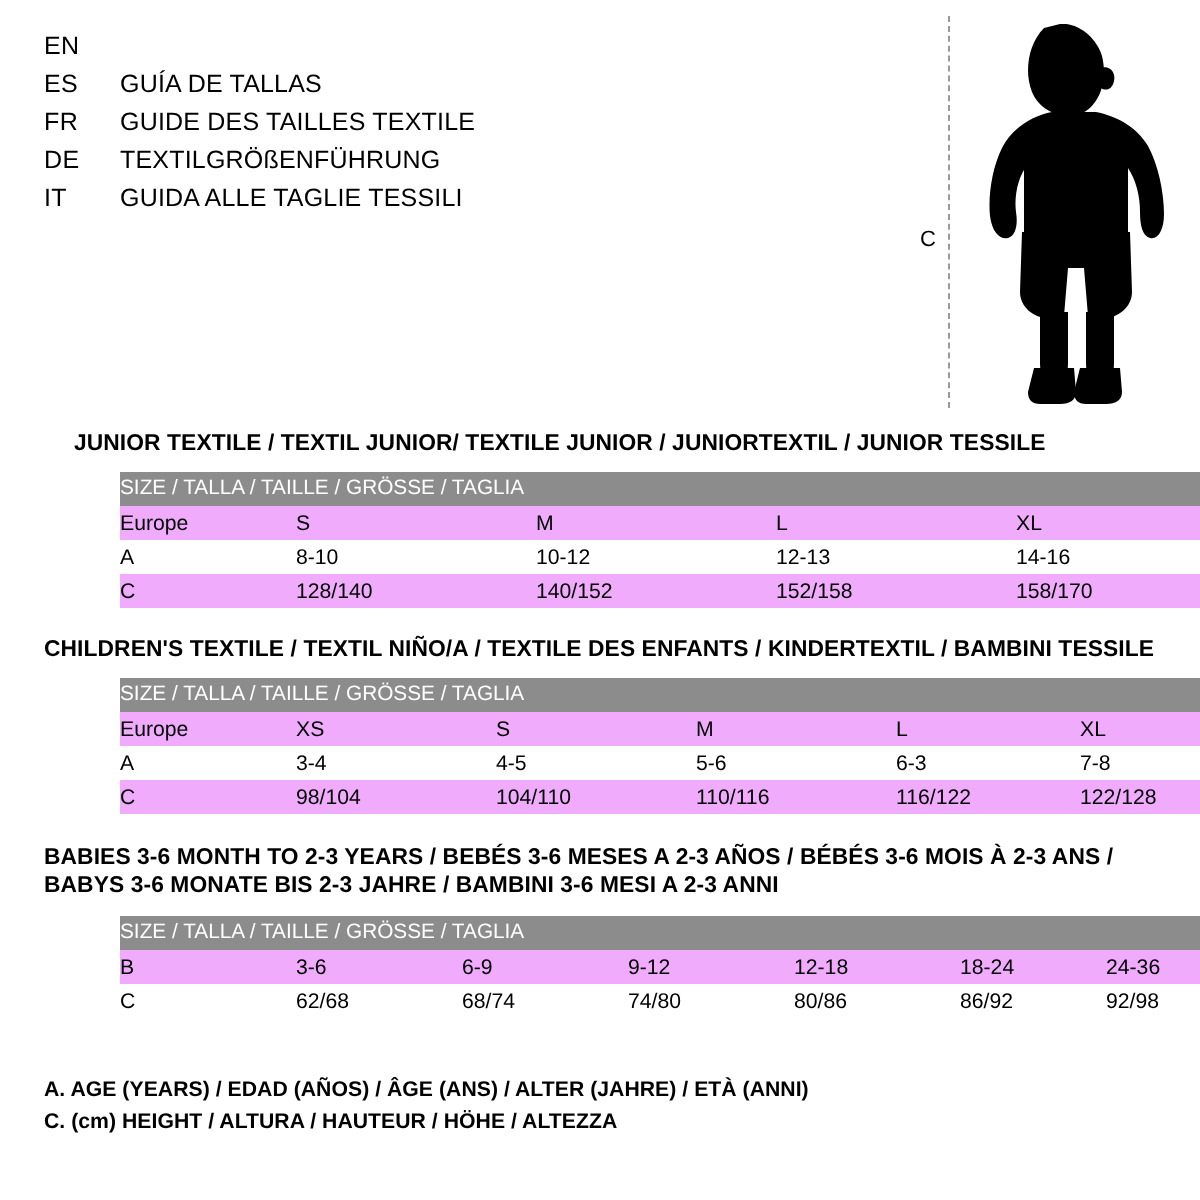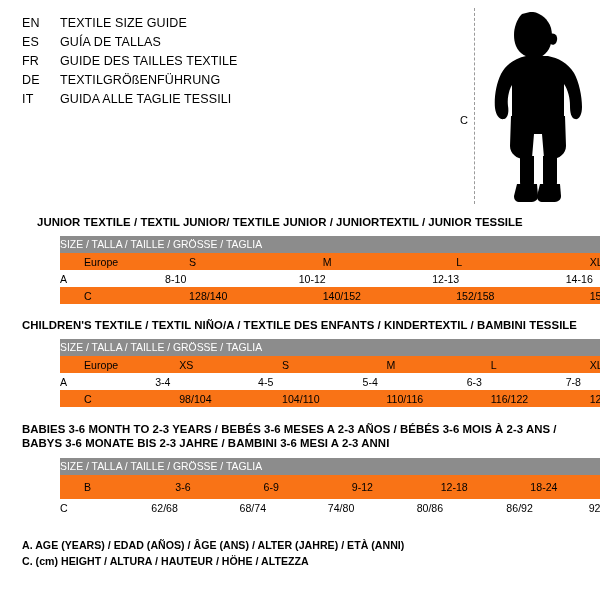--- a/index.html
+++ b/index.html
@@ -108,22 +108,21 @@
     vertical-align: middle;
   }
   tr.head-row td {
     background: #8c8c8c;
     color: #ffffff;
     font-size: 10.4px;
     font-weight: normal;
     height: 17px;
   }
   tr.shaded td {
-    background: #f97316;
-    padding-left: 24px;
+    background: #f0abfc;
   }
   tr.plain td {
     background: #ffffff;
   }
   td.c0 { padding-left: 6px; width: 78px; }
   td.cx { padding-left: 2px; }
 
   
   .footnotes {
     position: absolute;
@@ -140,21 +139,20 @@
   }
 </style>
 </head>
 <body>
 
 <div class="page">
 
   <div class="lang-block">
     <div class="lang-row">
       <span class="lang-code">EN</span>
-      <span class="lang-text">TEXTILE SIZE GUIDE</span>
     </div>
     <div class="lang-row">
       <span class="lang-code">ES</span>
       <span class="lang-text">GUÍA DE TALLAS</span>
     </div>
     <div class="lang-row">
       <span class="lang-code">FR</span>
       <span class="lang-text">GUIDE DES TAILLES TEXTILE</span>
     </div>
     <div class="lang-row">
@@ -248,21 +246,21 @@
         <td class="cx" style="width:100px">XS</td>
         <td class="cx" style="width:100px">S</td>
         <td class="cx" style="width:100px">M</td>
         <td class="cx" style="width:92px">L</td>
         <td class="cx">XL</td>
       </tr>
       <tr class="plain">
         <td class="c0">A</td>
         <td class="cx">3-4</td>
         <td class="cx">4-5</td>
-        <td class="cx">5-4</td>
+        <td class="cx">5-6</td>
         <td class="cx">6-3</td>
         <td class="cx">7-8</td>
       </tr>
       <tr class="shaded">
         <td class="c0">C</td>
         <td class="cx">98/104</td>
         <td class="cx">104/110</td>
         <td class="cx">110/116</td>
         <td class="cx">116/122</td>
         <td class="cx">122/128</td>

